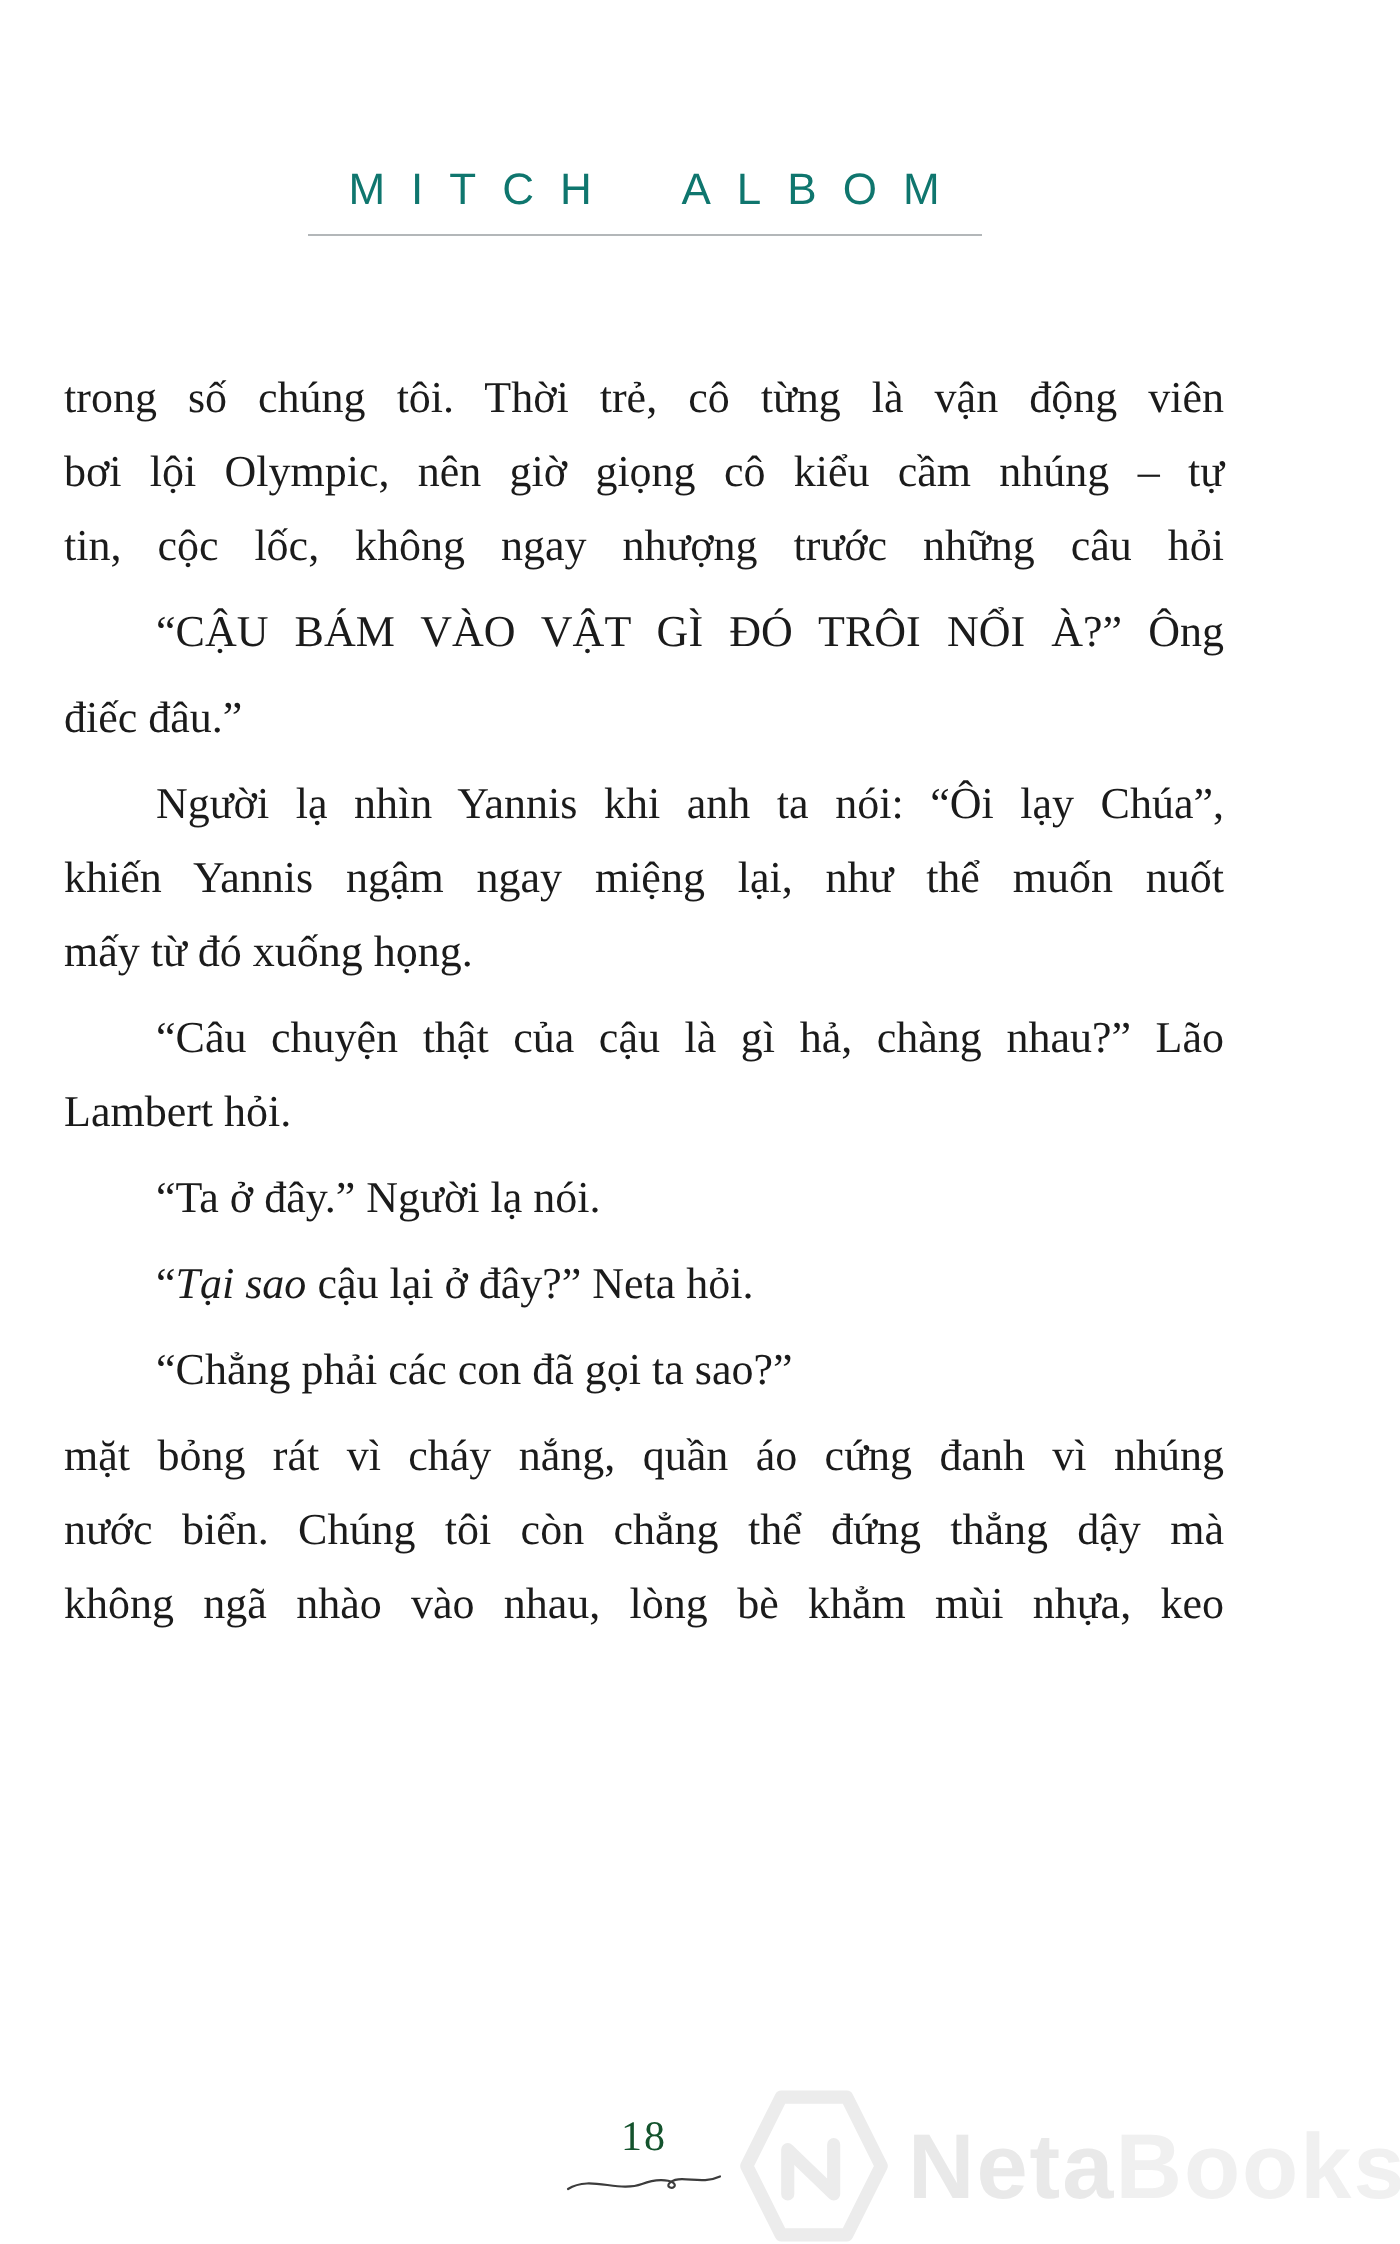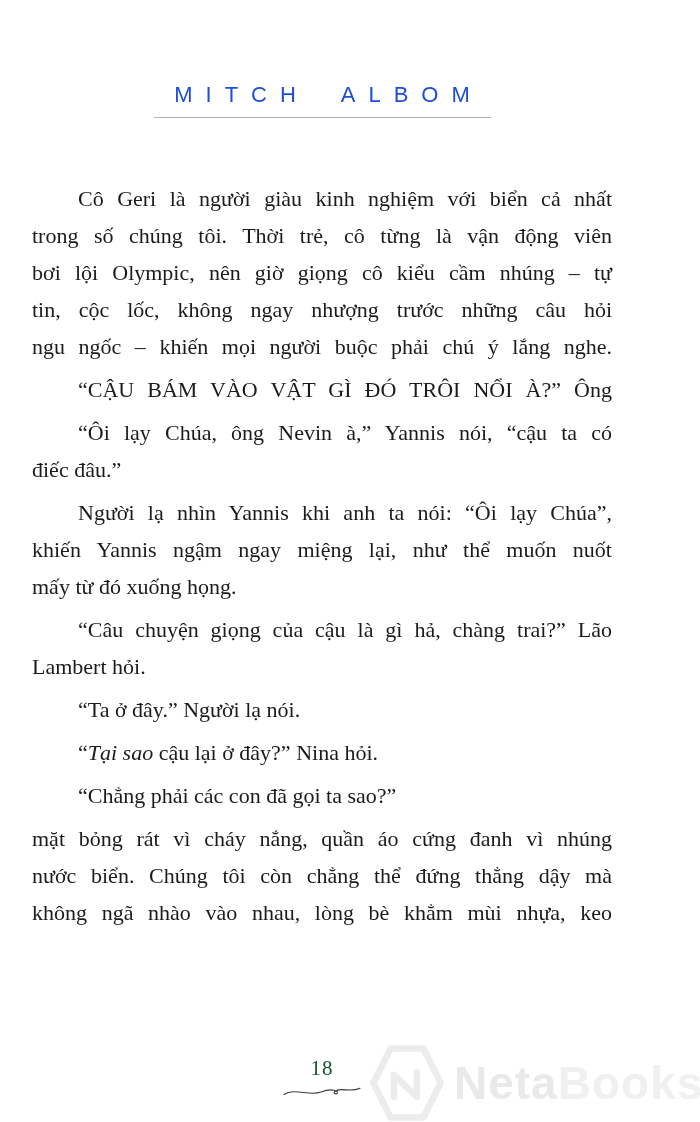--- a/index.html
+++ b/index.html
@@ -12,21 +12,21 @@
     color:#1b1b1b;
   }
   
   .header {
     position:absolute; top:82px; left:32px; width:580px;
     text-align:center;
   }
   .author {
     font-family:"Liberation Sans","DejaVu Sans",sans-serif;
     font-size:22px; font-weight:400;
-    color:#1d4ed8;
+    color:#0f766e;
     letter-spacing:13px; word-spacing:14px;
     white-space:nowrap;
     margin-left:13px; 
   }
   .rule {
     width:337px; height:1px; background:#b3b7b9;
     margin:9px auto 0 auto;
   }
   
   .bodytext {
@@ -70,53 +70,50 @@
 <div class="page">
 
   <div class="header">
     <div class="author">MITCH ALBOM</div>
     <div class="rule"></div>
   </div>
 
   <div class="bodytext">
 
     <p>
-      <span class="line first">Cô Geri là người giàu kinh nghiệm với biển cả nhất</span>
       <span class="line">trong số chúng tôi. Thời trẻ, cô từng là vận động viên</span>
       <span class="line">bơi lội Olympic, nên giờ giọng cô kiểu cầm nhúng – tự</span>
       <span class="line">tin, cộc lốc, không ngay nhượng trước những câu hỏi</span>
-      <span class="line">ngu ngốc – khiến mọi người buộc phải chú ý lắng nghe.</span>
     </p>
 
     <p>
       <span class="line first">“CẬU BÁM VÀO VẬT GÌ ĐÓ TRÔI NỔI À?” Ông</span>
     </p>
 
     <p>
-      <span class="line first">“Ôi lạy Chúa, ông Nevin à,” Yannis nói, “cậu ta có</span>
       <span class="line endline">điếc đâu.”</span>
     </p>
 
     <p>
       <span class="line first">Người lạ nhìn Yannis khi anh ta nói: “Ôi lạy Chúa”,</span>
       <span class="line">khiến Yannis ngậm ngay miệng lại, như thể muốn nuốt</span>
       <span class="line endline">mấy từ đó xuống họng.</span>
     </p>
 
     <p>
-      <span class="line first">“Câu chuyện giọng của cậu là gì hả, chàng trai?” Lão</span>
+      <span class="line first">“Câu chuyện thật của cậu là gì hả, chàng nhau?” Lão</span>
       <span class="line endline">Lambert hỏi.</span>
     </p>
 
     <p>
       <span class="line first endline">“Ta ở đây.” Người lạ nói.</span>
     </p>
 
     <p>
-      <span class="line first endline"><span>“</span><i>Tại sao</i><span> cậu lại ở đây?” Nina hỏi.</span></span>
+      <span class="line first endline"><span>“</span><i>Tại sao</i><span> cậu lại ở đây?” Neta hỏi.</span></span>
     </p>
 
     <p>
       <span class="line first endline">“Chẳng phải các con đã gọi ta sao?”</span>
     </p>
 
     <p>
       <span class="line">mặt bỏng rát vì cháy nắng, quần áo cứng đanh vì nhúng</span>
       <span class="line">nước biển. Chúng tôi còn chẳng thể đứng thẳng dậy mà</span>
       <span class="line">không ngã nhào vào nhau, lòng bè khẳm mùi nhựa, keo</span>

